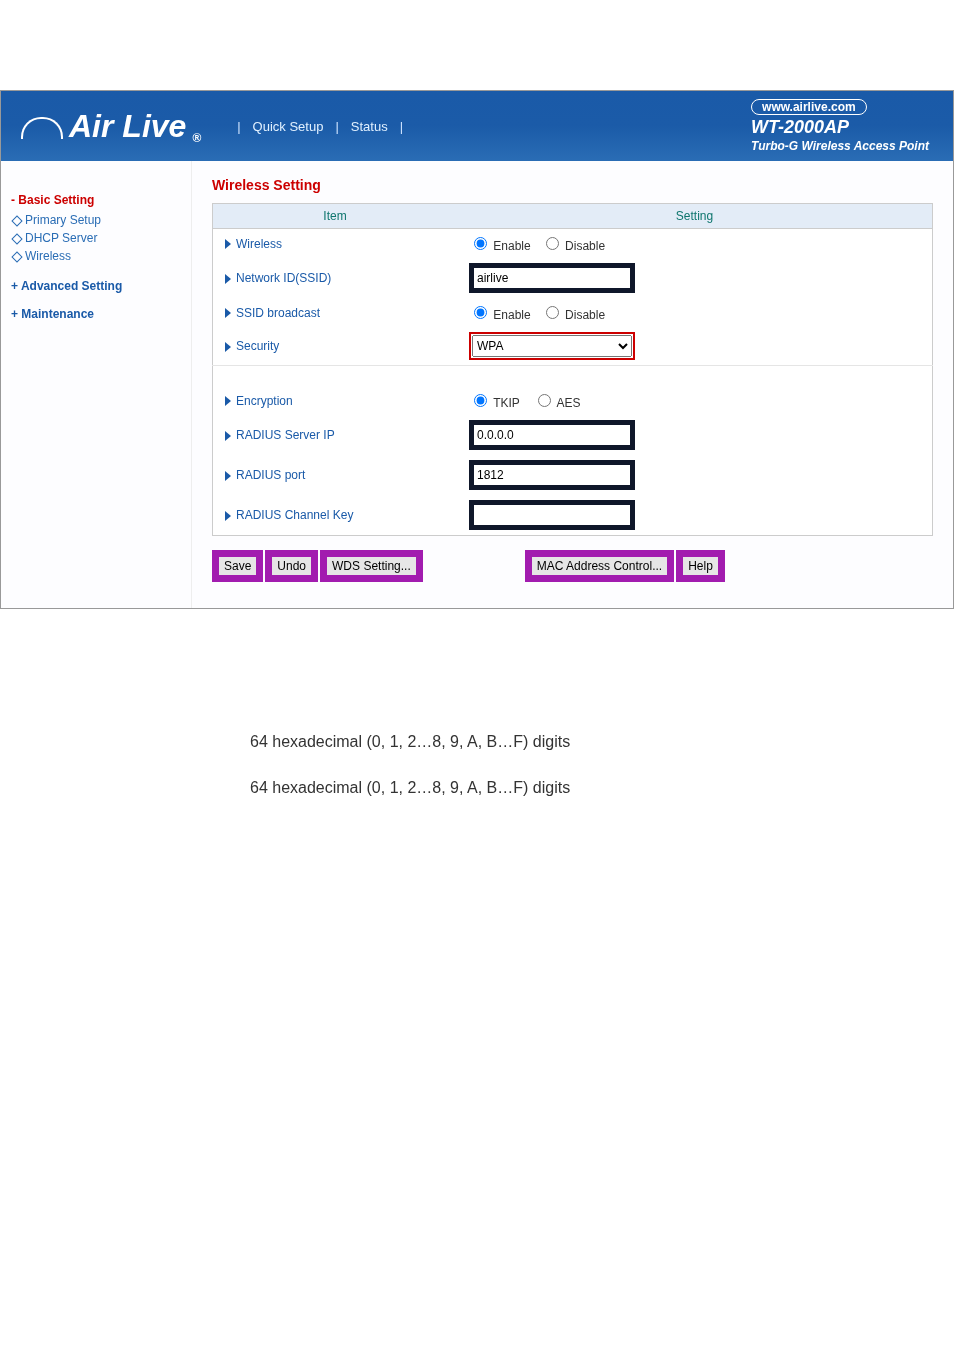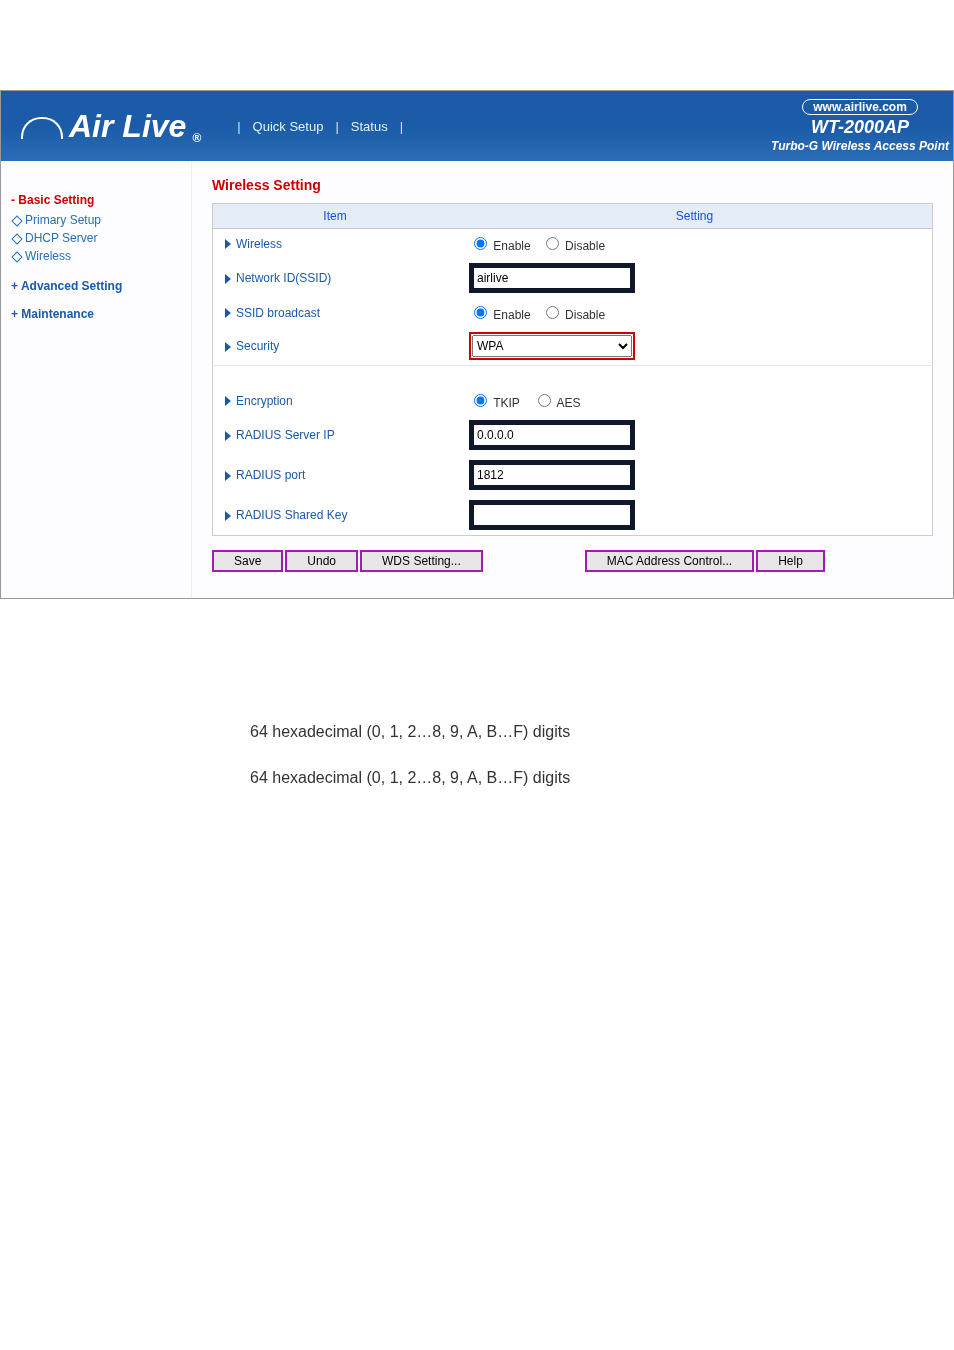--- a/index.html
+++ b/index.html
@@ -52,23 +52,23 @@
     font-size: 13px;
     display:flex;
     align-items:center;
   }
   .header-links span {
     padding: 0 6px;
   }
   .header-links .sep { color:#cfe4ff; }
   .header-right {
     position: absolute;
-    right: 4px;
+    right: 24px;
     top: 8px;
-    text-align: center;
+    text-align: left;
     line-height: 1.2;
   }
   .pill {
     display: inline-block;
     border: 1.5px solid #fff;
     border-radius: 12px;
     padding: 0 10px;
     color: #fff;
     font-size: 12px;
     font-weight: bold;
@@ -133,21 +133,21 @@
     font-weight: bold;
   }
   table.form {
     width: 100%;
     border-collapse: collapse;
     border: 1px solid #ccc;
     background: #fff;
   }
   table.form th {
     background: #e3ecf7;
-    color: #1d4ed8;
+    color: #0f766e;
     font-weight: normal;
     font-size: 12px;
     padding: 5px 10px;
     border-bottom: 1px solid #ccc;
   }
   table.form td {
     padding: 5px 12px;
     font-size: 12px;
     vertical-align: middle;
   }
@@ -183,22 +183,22 @@
   }
   .btnbar {
     margin-top: 14px;
     display: flex;
     align-items: center;
   }
   .btnbar button {
     font-family: Arial, sans-serif;
     font-size: 12px;
     background: #e6e6e6;
-    border: 2px solid #a21caf;
-    padding: 2px 20px;
+    border: 7px solid #a21caf;
+    padding: 2px 5px;
     margin-right: 2px;
     cursor: pointer;
   }
   .btnbar .gap { flex: 0 0 100px; }
   .below-text {
     margin-top: 120px;
     font-size: 16px;
     color: #333;
     line-height: 1.6;
   }
@@ -304,21 +304,21 @@
             <td class="label-cell"><span class="tri"></span><span>RADIUS Server IP</span></td>
             <td><input type="text" style="width: 150px;" value="0.0.0.0"></td>
           </tr>
 
           <tr class="row">
             <td class="label-cell"><span class="tri"></span><span>RADIUS port</span></td>
             <td><input type="text" style="width: 150px;" value="1812"></td>
           </tr>
 
           <tr class="row">
-            <td class="label-cell"><span class="tri"></span><span>RADIUS Shared Key</span></td>
+            <td class="label-cell"><span class="tri"></span><span>RADIUS Channel Key</span></td>
             <td><input type="text" style="width: 150px;" value=""></td>
           </tr>
         </tbody>
           </table>
 
         <div class="btnbar">
           <button>Save</button>
           <button>Undo</button>
           <button>WDS Setting...</button>
           <span class="gap"></span>

